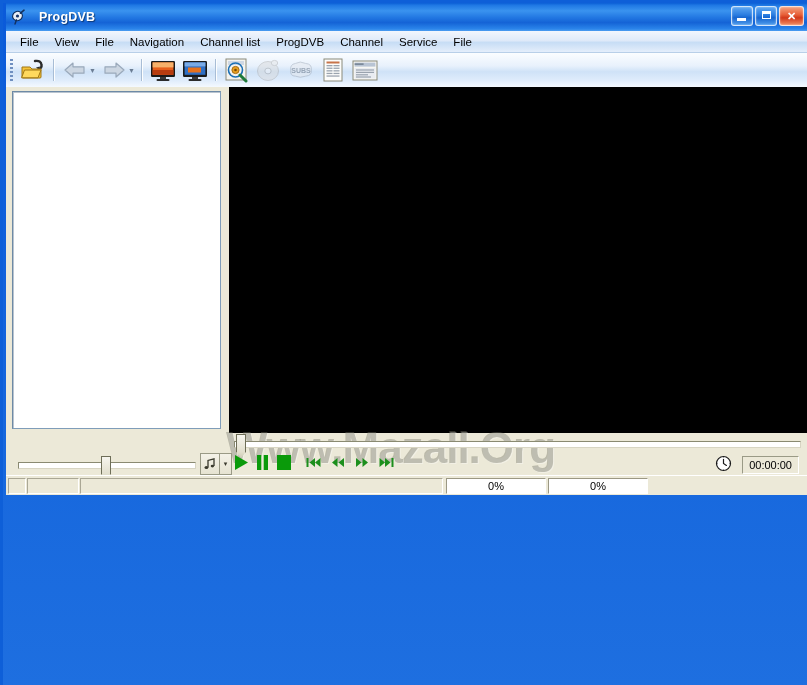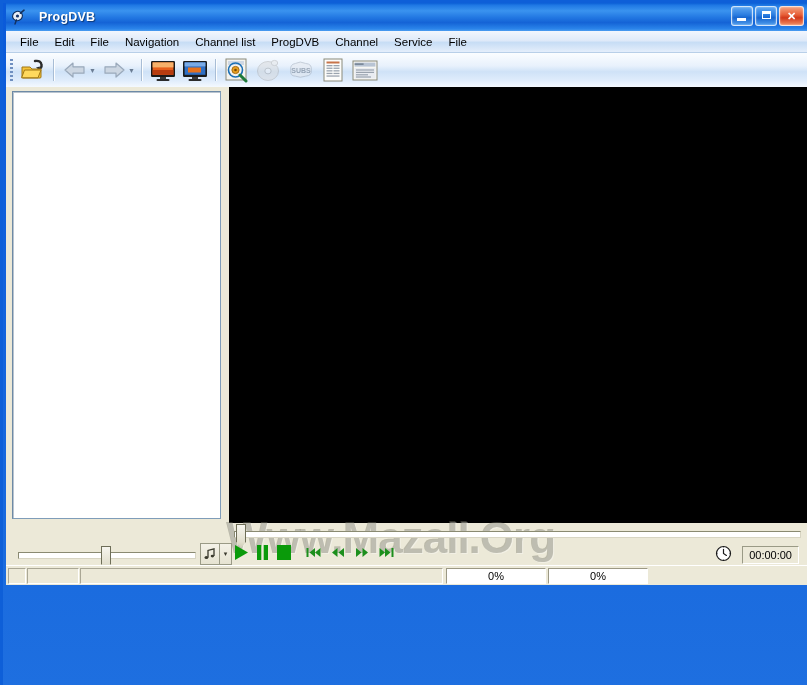--- a/index.html
+++ b/index.html
@@ -83,21 +83,21 @@
   .max-sq {
     position: absolute; left: 6px; top: 4px;
     width: 9px; height: 8px;
     border: 1.5px solid #fff; border-top-width: 3px;
     box-sizing: border-box;
   }
 
   
   .client {
     background: #ece9d8;
-    height: 554px;
+    height: 464px;
     box-sizing: border-box;
     position: relative;
     overflow: hidden;
   }
 
   
   .menubar {
     height: 21px;
     background: linear-gradient(to bottom,#f2f6fd 0%, #dfeaf9 45%, #c7ddf5 55%, #e4eefb 100%);
     display: flex; align-items: center;
@@ -351,21 +351,21 @@
         <div class="win-btn close">
           <span class="glyph">✕</span>
         </div>
       </div>
     </div>
 
     <div class="client">
 
       <div class="menubar">
         <div class="menu-item">File</div>
-        <div class="menu-item">Edit</div>
+        <div class="menu-item">View</div>
         <div class="menu-item">File</div>
         <div class="menu-item">Navigation</div>
         <div class="menu-item">Channel list</div>
         <div class="menu-item">ProgDVB</div>
         <div class="menu-item">Channel</div>
         <div class="menu-item">Service</div>
         <div class="menu-item">File</div>
       </div>
 
       <div class="toolbar">

